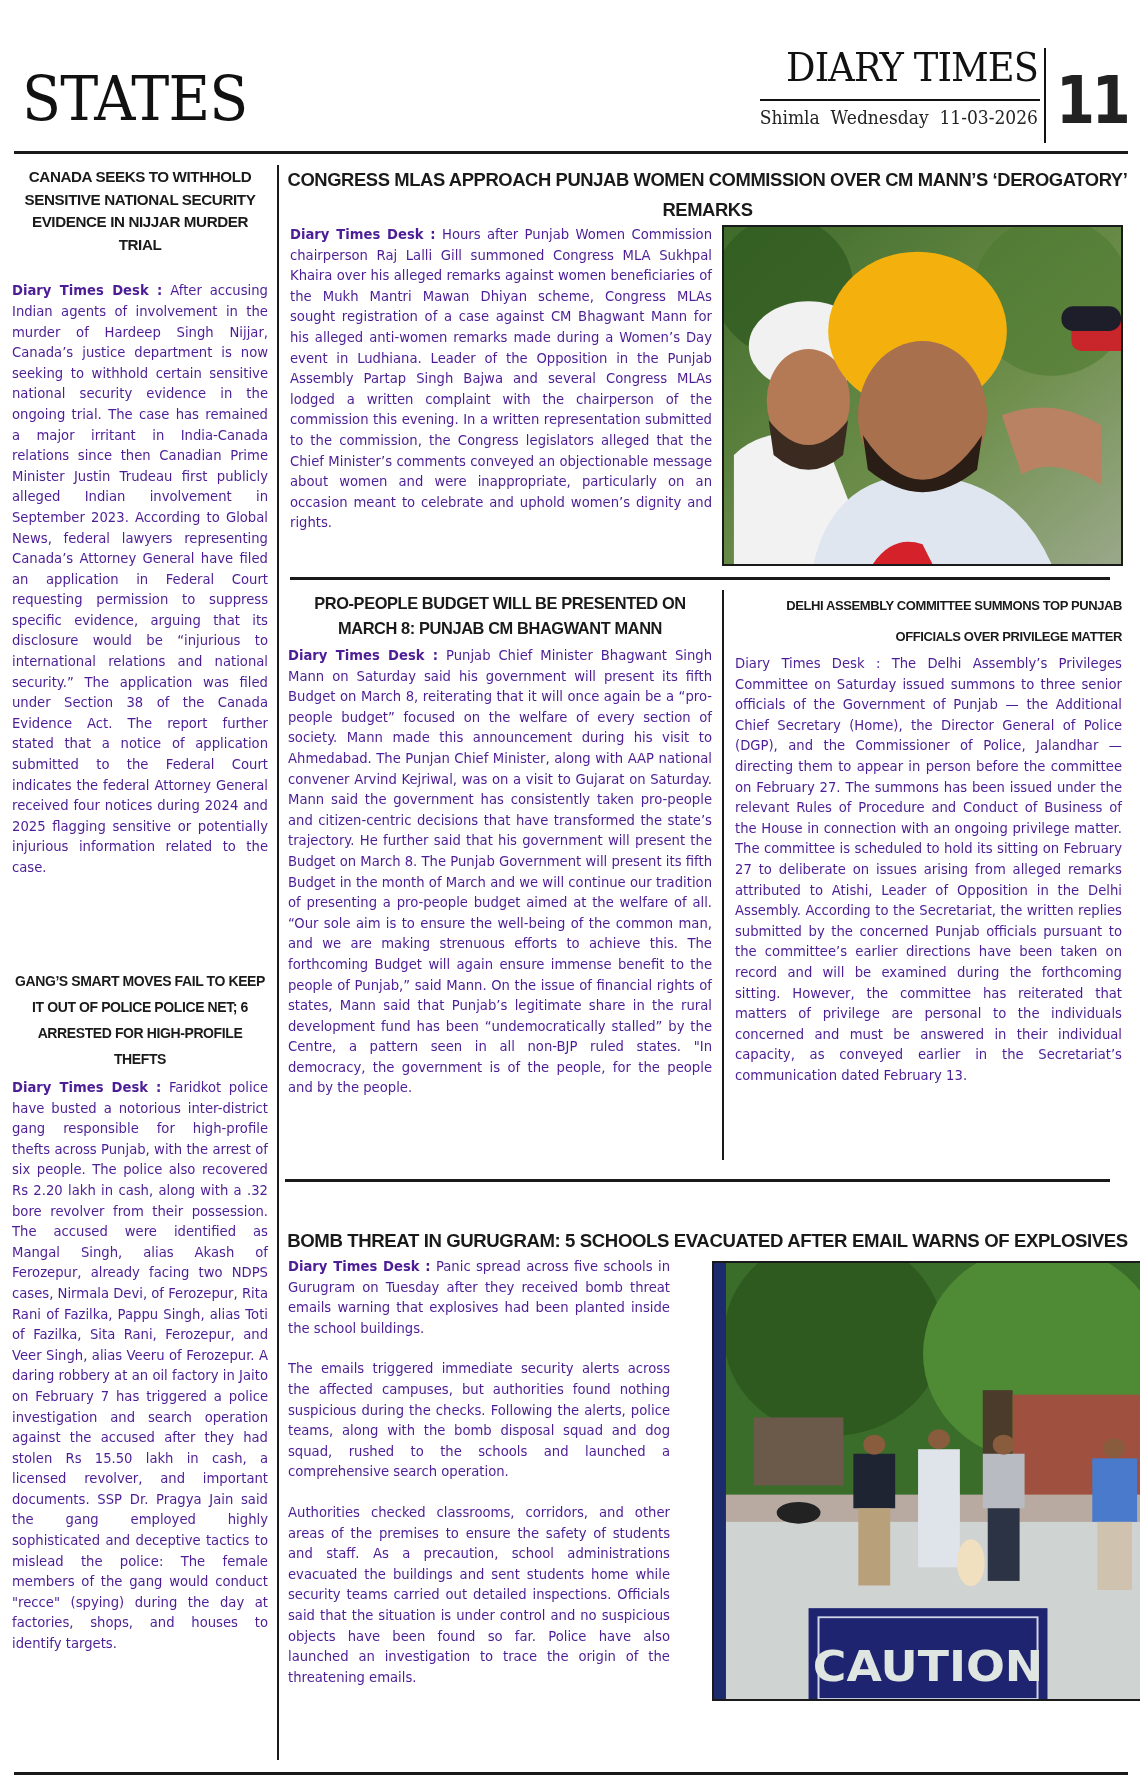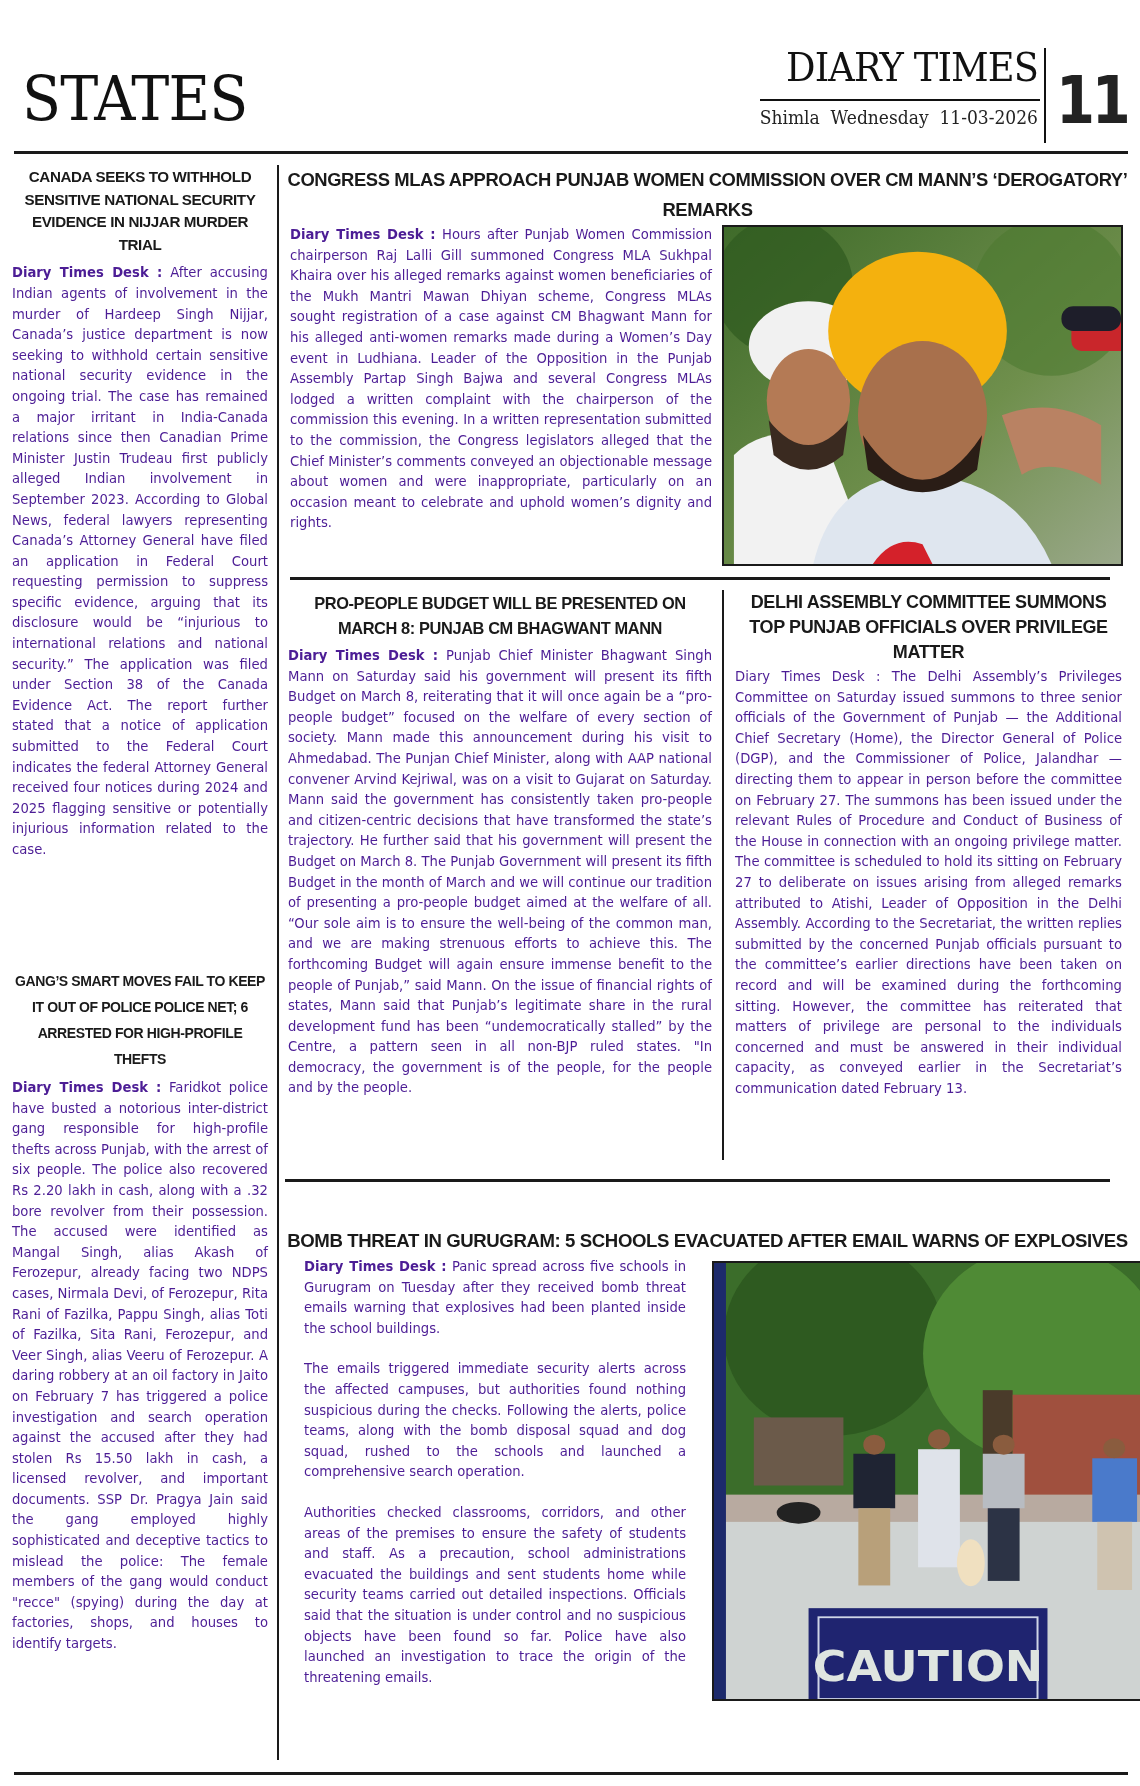--- a/index.html
+++ b/index.html
@@ -28,21 +28,21 @@
 <div class="abs mast-rule"></div>
 <div class="abs dateline">Shimla Wednesday 11-03-2026</div>
 <div class="abs mast-vbar"></div>
 <div class="abs page-num">11</div>
 <div class="abs rule" style="left:14px; top:151px; width:1114px;"></div>
 
 <div class="abs vrule" style="left:277px; top:165px; height:1595px;"></div>
 
 <div class="abs" style="left:12px; top:166px; width:256px;">
   <div class="headline" style="font-size:15.2px; line-height:22.6px;">CANADA SEEKS TO WITHHOLD SENSITIVE NATIONAL SECURITY EVIDENCE IN NIJJAR MURDER TRIAL</div>
-  <div class="body" style="margin-top:7px;">
+  <div class="body" style="margin-top:25px;">
     <b>Diary Times Desk :</b>
     <span>After accusing Indian agents of involvement in the murder of Hardeep Singh Nijjar, Canada’s justice department is now seeking to withhold certain sensitive national security evidence in the ongoing trial. The case has remained a major irritant in India-Canada relations since then Canadian Prime Minister Justin Trudeau first publicly alleged Indian involvement in September 2023. According to Global News, federal lawyers representing Canada’s Attorney General have filed an application in Federal Court requesting permission to suppress specific evidence, arguing that its disclosure would be “injurious to international relations and national security.” The application was filed under Section 38 of the Canada Evidence Act. The report further stated that a notice of application submitted to the Federal Court indicates the federal Attorney General received four notices during 2024 and 2025 flagging sensitive or potentially injurious information related to the case.</span>
   </div>
 </div>
 
 <div class="abs" style="left:12px; top:968px; width:256px;">
   <div class="headline" style="font-size:14px; line-height:26px;">GANG’S SMART MOVES FAIL TO KEEP IT OUT OF POLICE POLICE NET; 6 ARRESTED FOR HIGH-PROFILE THEFTS</div>
   <div class="body" style="margin-top:6px;">
     <b>Diary Times Desk :</b>
     <span>Faridkot police have busted a notorious inter-district gang responsible for high-profile thefts across Punjab, with the arrest of six people. The police also recovered Rs 2.20 lakh in cash, along with a .32 bore revolver from their possession. The accused were identified as Mangal Singh, alias Akash of Ferozepur, already facing two NDPS cases, Nirmala Devi, of Ferozepur, Rita Rani of Fazilka, Pappu Singh, alias Toti of Fazilka, Sita Rani, Ferozepur, and Veer Singh, alias Veeru of Ferozepur. A daring robbery at an oil factory in Jaito on February 7 has triggered a police investigation and search operation against the accused after they had stolen Rs 15.50 lakh in cash, a licensed revolver, and important documents. SSP Dr. Pragya Jain said the gang employed highly sophisticated and deceptive tactics to mislead the police: The female members of the gang would conduct "recce" (spying) during the day at factories, shops, and houses to identify targets.</span>
@@ -89,31 +89,31 @@
   <div class="headline" style="font-size:16.4px; line-height:25px;">PRO-PEOPLE BUDGET WILL BE PRESENTED ON MARCH 8: PUNJAB CM BHAGWANT MANN</div>
   <div class="body" style="margin-top:5px;">
     <b>Diary Times Desk :</b>
     <span>Punjab Chief Minister Bhagwant Singh Mann on Saturday said his government will present its fifth Budget on March 8, reiterating that it will once again be a “pro-people budget” focused on the welfare of every section of society. Mann made this announcement during his visit to Ahmedabad. The Punjan Chief Minister, along with AAP national convener Arvind Kejriwal, was on a visit to Gujarat on Saturday. Mann said the government has consistently taken pro-people and citizen-centric decisions that have transformed the state’s trajectory. He further said that his government will present the Budget on March 8. The Punjab Government will present its fifth Budget in the month of March and we will continue our tradition of presenting a pro-people budget aimed at the welfare of all. “Our sole aim is to ensure the well-being of the common man, and we are making strenuous efforts to achieve this. The forthcoming Budget will again ensure immense benefit to the people of Punjab,” said Mann. On the issue of financial rights of states, Mann said that Punjab’s legitimate share in the rural development fund has been “undemocratically stalled” by the Centre, a pattern seen in all non-BJP ruled states. "In democracy, the government is of the people, for the people and by the people.</span>
   </div>
 </div>
 
 <div class="abs vrule" style="left:722px; top:590px; height:570px;"></div>
 
 <div class="abs" style="left:735px; top:590px; width:387px;">
-  <div class="headline" style="font-size:18px; line-height:25px;">DELHI ASSEMBLY COMMITTEE SUMMONS TOP PUNJAB OFFICIALS OVER PRIVILEGE MATTER</div>
+  <div class="headline" style="font-size:13px; line-height:31px;text-align:right;">DELHI ASSEMBLY COMMITTEE SUMMONS TOP PUNJAB OFFICIALS OVER PRIVILEGE MATTER</div>
   <div class="body" style="margin-top:2px;">
     <span>Diary Times Desk :</span>
     <span>The Delhi Assembly’s Privileges Committee on Saturday issued summons to three senior officials of the Government of Punjab — the Additional Chief Secretary (Home), the Director General of Police (DGP), and the Commissioner of Police, Jalandhar — directing them to appear in person before the committee on February 27. The summons has been issued under the relevant Rules of Procedure and Conduct of Business of the House in connection with an ongoing privilege matter. The committee is scheduled to hold its sitting on February 27 to deliberate on issues arising from alleged remarks attributed to Atishi, Leader of Opposition in the Delhi Assembly. According to the Secretariat, the written replies submitted by the concerned Punjab officials pursuant to the committee’s earlier directions have been taken on record and will be examined during the forthcoming sitting. However, the committee has reiterated that matters of privilege are personal to the individuals concerned and must be answered in their individual capacity, as conveyed earlier in the Secretariat’s communication dated February 13.</span>
   </div>
 </div>
 
 <div class="abs rule" style="left:285px; top:1179px; width:825px;"></div>
 
 <div class="abs headline" style="left:285px; top:1191px; width:845px; font-size:18.6px; line-height:35px;margin-top:32px;">BOMB THREAT IN GURUGRAM: 5 SCHOOLS EVACUATED AFTER EMAIL WARNS OF EXPLOSIVES</div>
-<div class="abs body" style="left:288px; top:1257px; width:382px;margin-left:16px;">
+<div class="abs body" style="left:288px; top:1257px; width:382px;">
   <p>
     <b>Diary Times Desk :</b>
     <span>Panic spread across five schools in Gurugram on Tuesday after they received bomb threat emails warning that explosives had been planted inside the school buildings.</span>
   </p>
   <p>The emails triggered immediate security alerts across the affected campuses, but authorities found nothing suspicious during the checks. Following the alerts, police teams, along with the bomb disposal squad and dog squad, rushed to the schools and launched a comprehensive search operation.</p>
   <p>Authorities checked classrooms, corridors, and other areas of the premises to ensure the safety of students and staff. As a precaution, school administrations evacuated the buildings and sent students home while security teams carried out detailed inspections. Officials said that the situation is under control and no suspicious objects have been found so far. Police have also launched an investigation to trace the origin of the threatening emails.</p>
 </div>
 <div class="abs photo" style="left:712px; top:1261px; width:442px; height:440px;" title="Police and dog squad walking through school campus">
   <svg width="100%" height="100%" viewBox="0 0 440 480" preserveAspectRatio="none">
     <rect width="440" height="480" fill="#cfd3d2"></rect>

